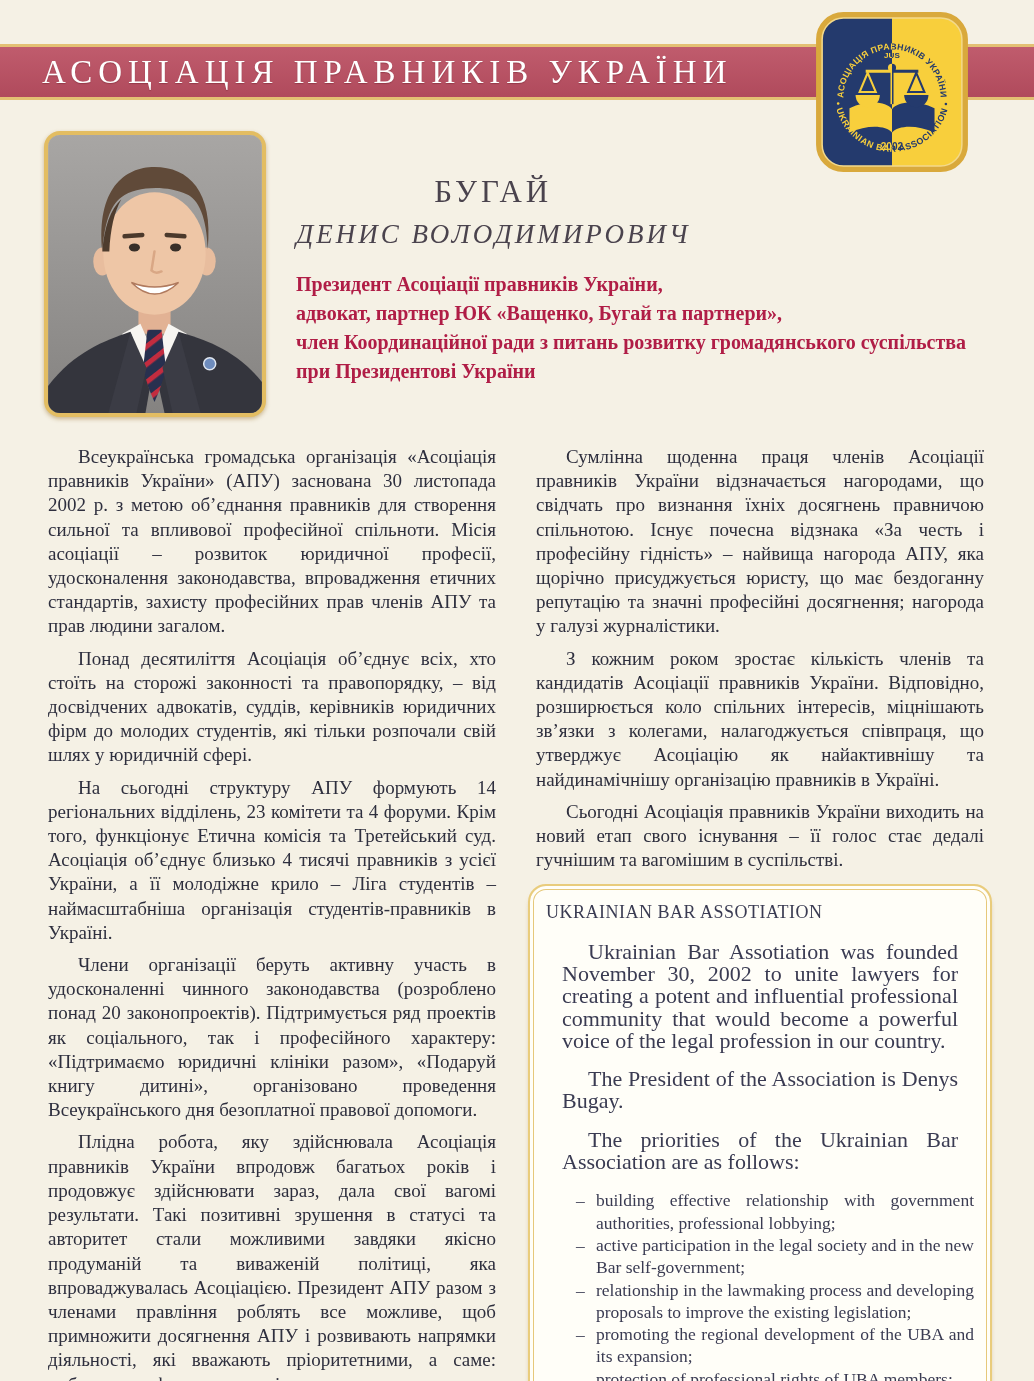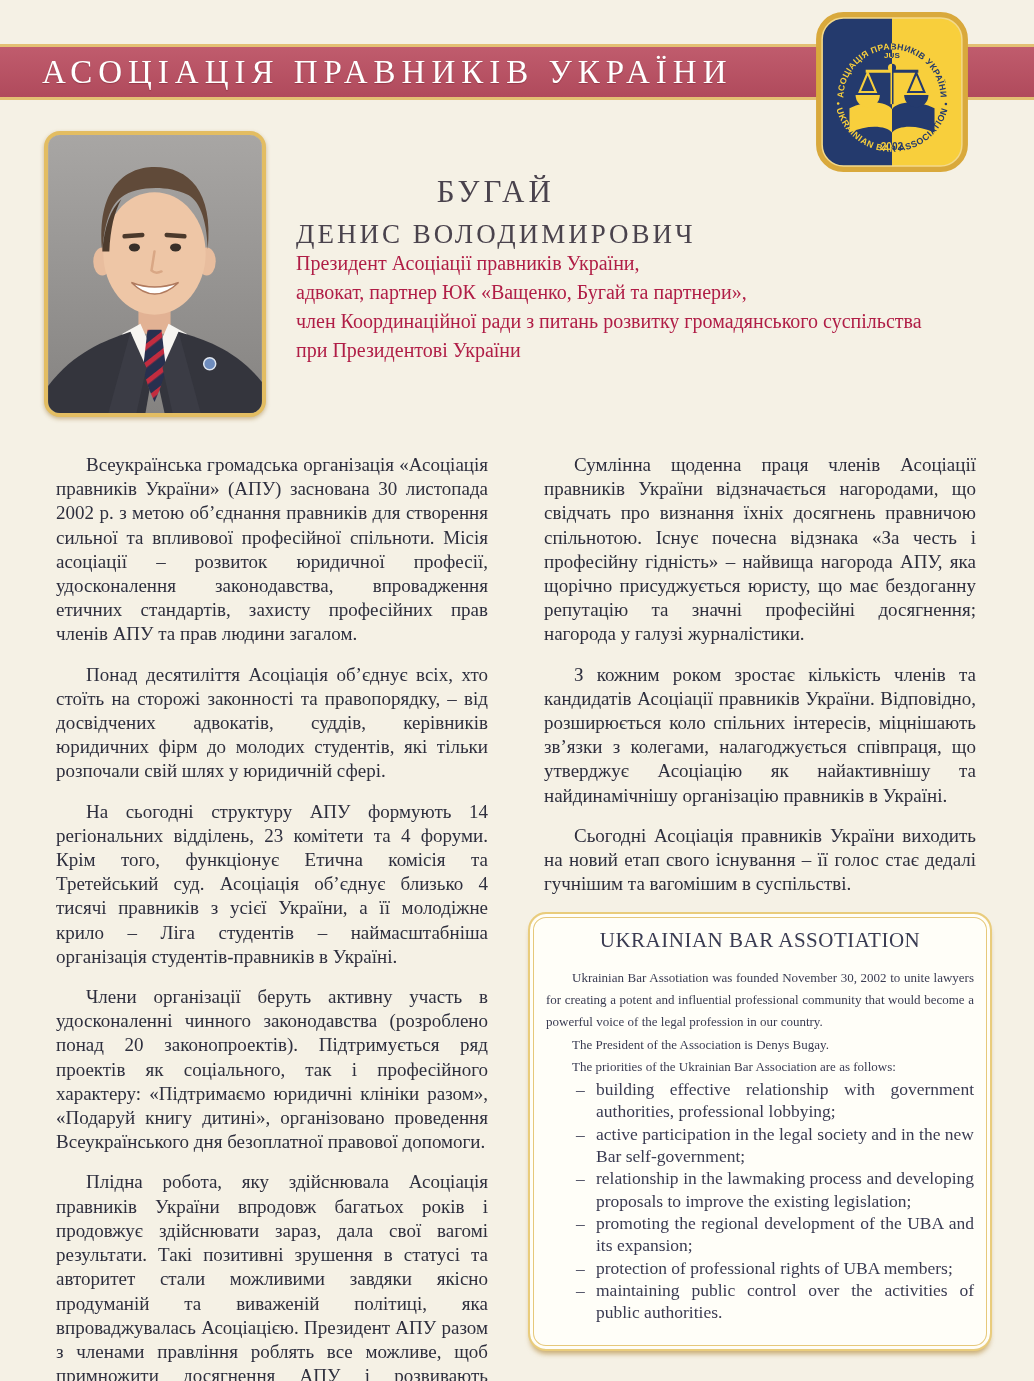--- a/index.html
+++ b/index.html
@@ -30,52 +30,52 @@
   .photo-frame{
     position:absolute;top:131px;left:44px;width:214px;height:278px;
     border-radius:16px;border:4px solid #e3bd62;
     box-shadow:0 2px 4px rgba(150,110,40,.45), inset 0 0 0 1px #f4e0a6;
     overflow:hidden;background:#9b9997;
   }
   .photo-frame svg{display:block;}
   
   .name-block{position:absolute;left:296px;top:174px;color:#4a434d;text-align:center;}
   .surname{font-size:31px;letter-spacing:4px;}
-  .given{font-size:27px;letter-spacing:3px;margin-top:9px;}
+  .given{font-size:27px;letter-spacing:3px;margin-top:9px;font-style:italic;}
   .job-titles{
-    position:absolute;left:296px;top:249px;width:710px;
-    color:#b01d46;font-weight:normal;font-size:20px;line-height:29px;
+    position:absolute;left:296px;top:270px;width:710px;
+    color:#b01d46;font-weight:bold;font-size:20px;line-height:29px;
   }
   
   .columns{
     position:absolute;left:40px;top:437px;width:952px;
     display:flex;gap:24px;
   }
   .col{width:464px;font-size:19px;line-height:24.2px;text-align:justify;color:#2e2f3e;}
-  .col p{margin:16px;text-indent:30px;}
+  .col p{margin:8px;text-indent:30px;}
   
   .uba-box{
     margin-top:12px;
     background:#fffef8;
     border:2px solid #e9cc7c;
     border-radius:18px;
     padding:10px 16px 14px;
     box-shadow:
       inset 0 0 0 3px #fffef8,
       inset 0 0 0 4px #e6c87a,
       0 5px 5px -2px rgba(173,128,44,.6);
     box-sizing:border-box;
   }
   .uba-title{
-    text-align:center;font-size:21px;color:#3a3b52;
+    font-size:18px;color:#3a3b52;
     margin:4px 0 14px;letter-spacing:.5px;font-weight:400;
   }
   .uba-box p{
-    margin:0;text-indent:26px;text-align:justify;
-    font-size:13px;line-height:22.3px;color:#3a3b52;
+    margin:16px;text-indent:26px;text-align:justify;
+    font-size:22px;line-height:22.3px;color:#3a3b52;
   }
   .priorities{margin:0;padding:0 0 12px 34px;list-style:none;}
   .priorities li{
     position:relative;padding-left:16px;text-align:justify;
     font-size:17.5px;line-height:22.3px;color:#3a3b52;
   }
   .priorities li::before{content:"\2013";position:absolute;left:-4px;}
 </style>
 </head>
 <body>

